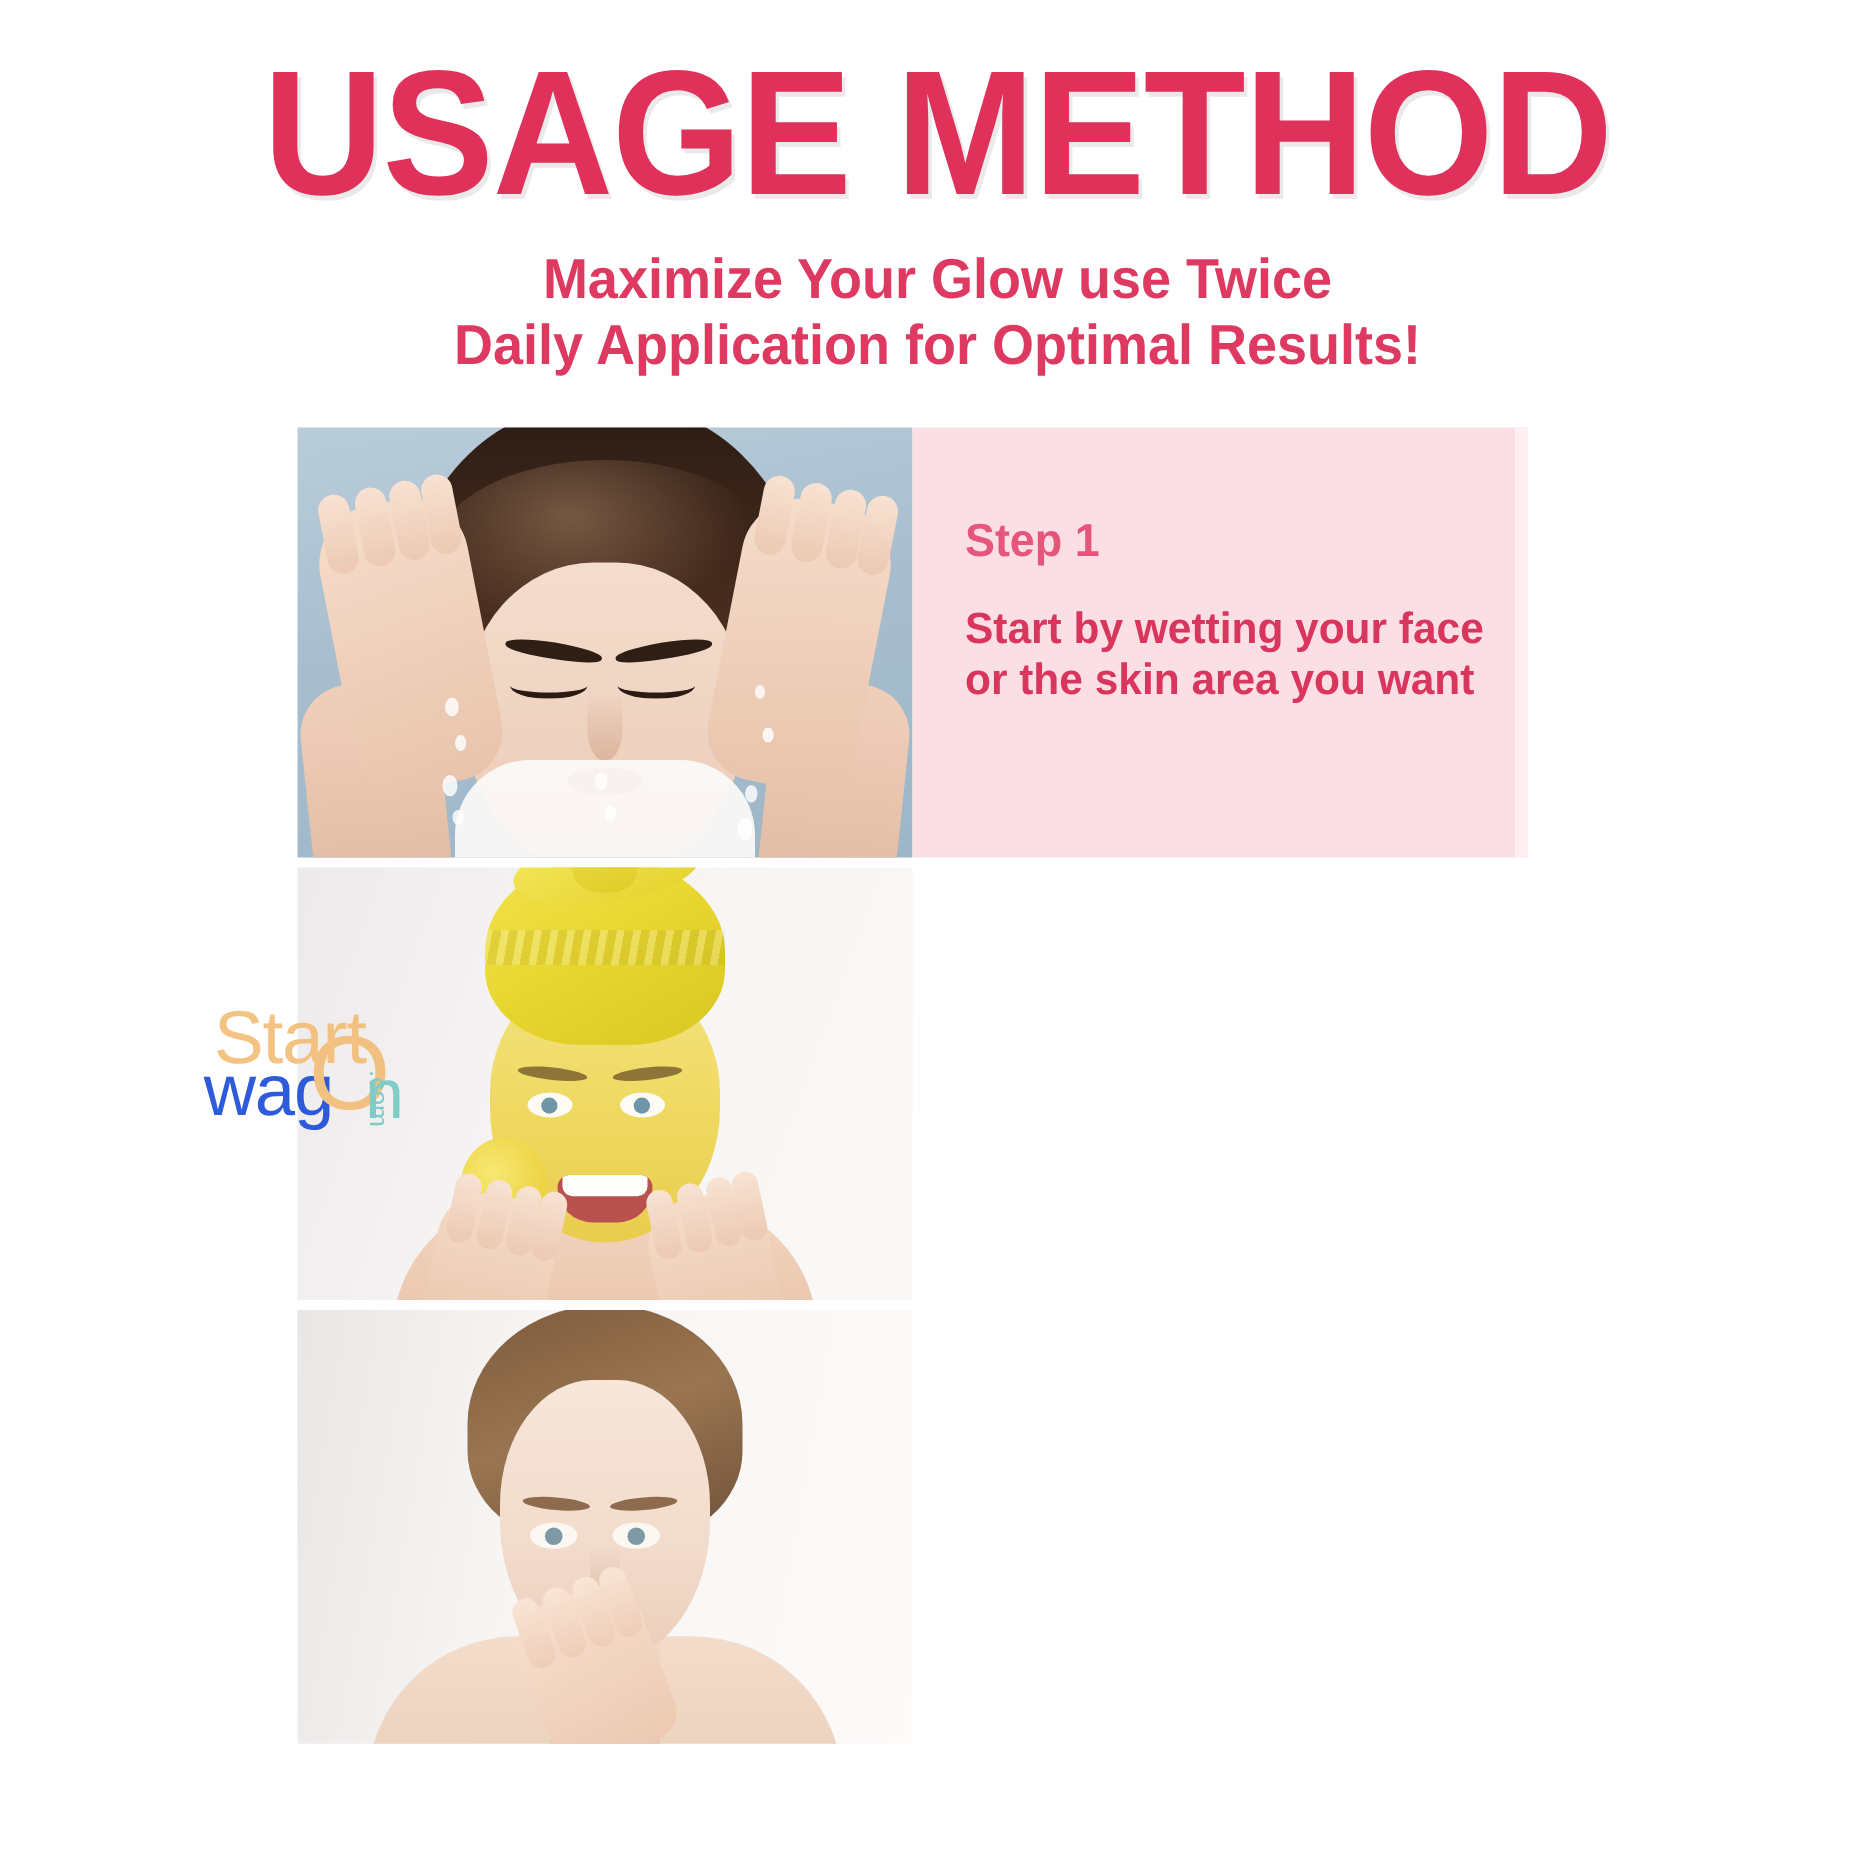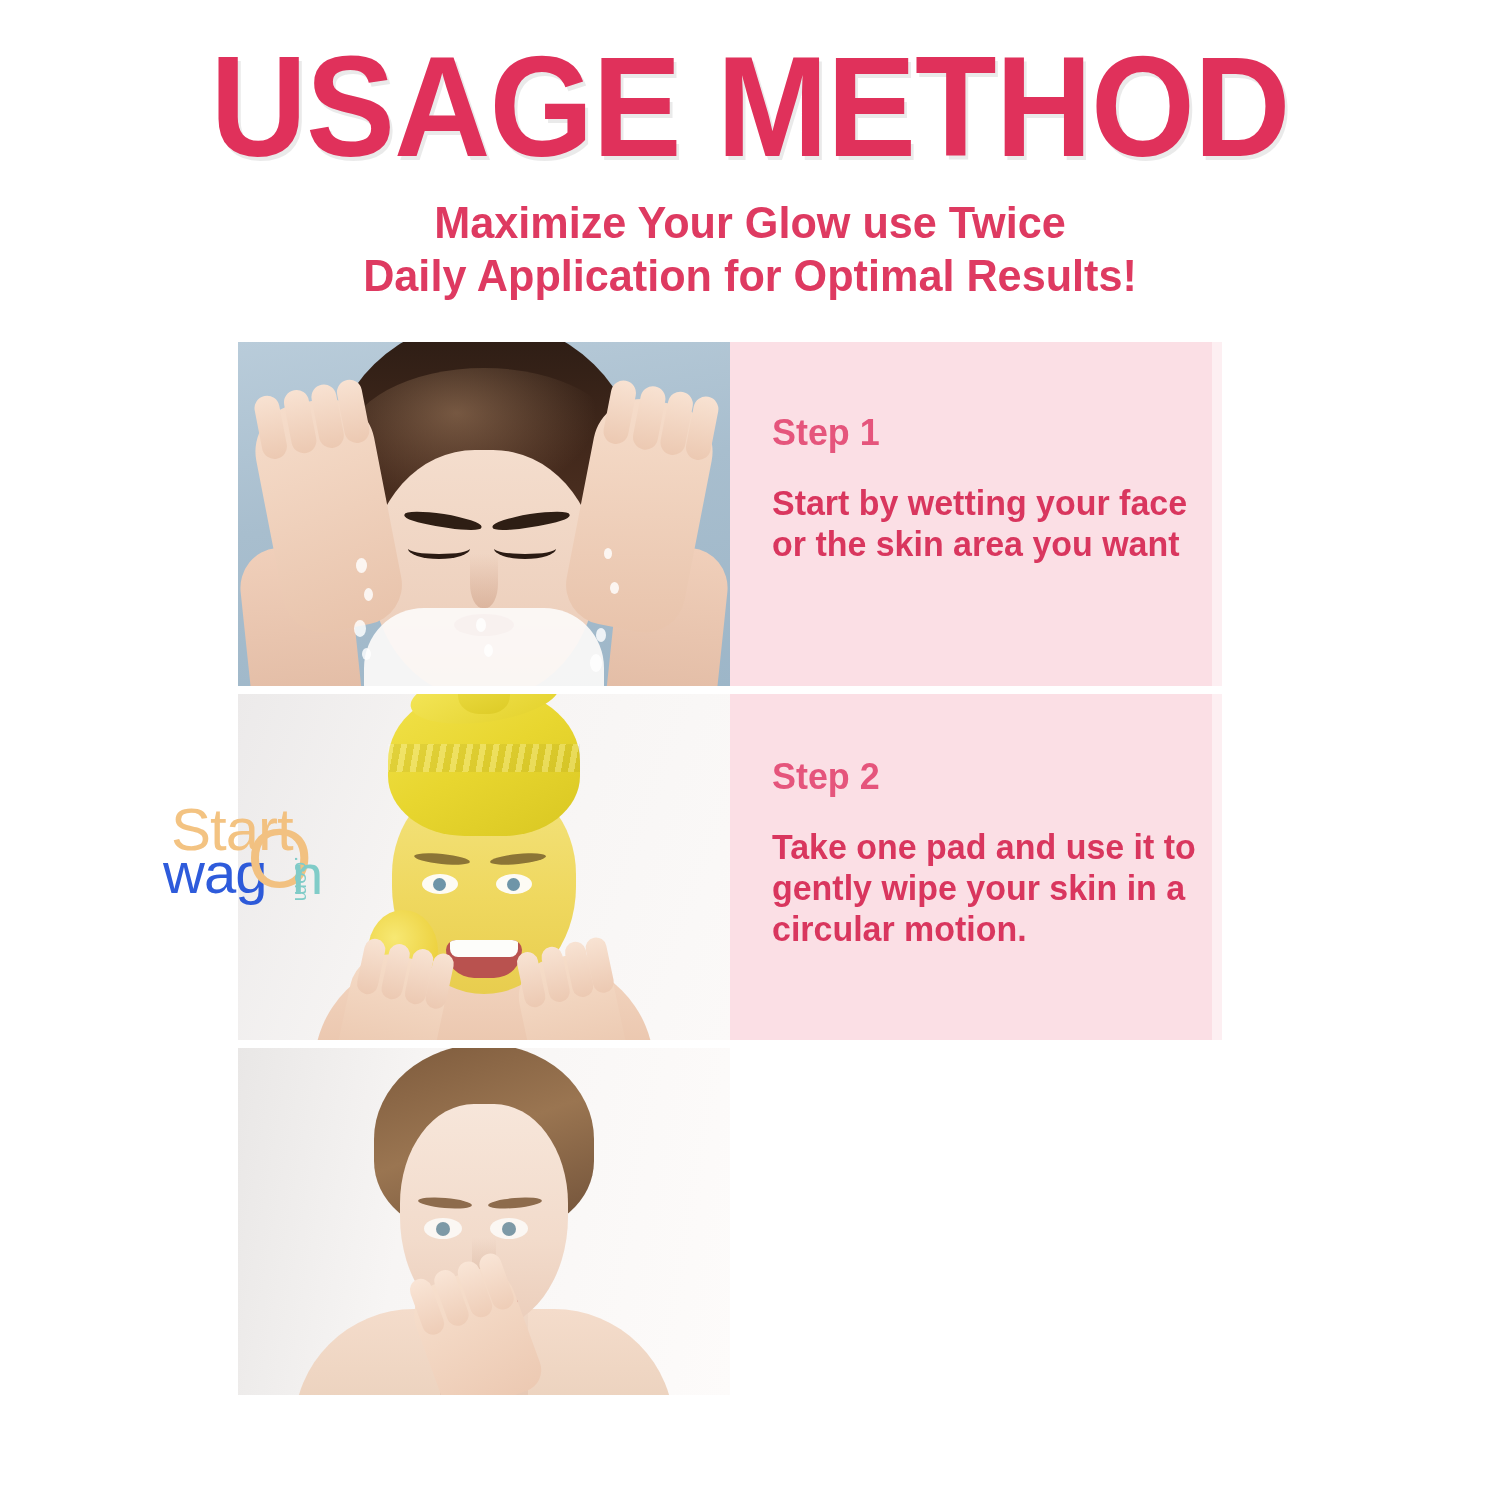--- a/index.html
+++ b/index.html
@@ -353,31 +353,20 @@
         <div class="fin f3"></div>
         <div class="fin f4"></div>
       </div>
       <div class="hand r">
         <div class="fin f1"></div>
         <div class="fin f2"></div>
         <div class="fin f3"></div>
         <div class="fin f4"></div>
       </div>
     </div>
-    <div class="panel">
-
-      <div class="ptext">
-        <div class="step-label">Step 2</div>
-        <div class="step-body">
-          <span>Take one pad and use it to</span>
-          <span>gently wipe your skin in a</span>
-          <span>circular motion.</span>
-        </div>
-      </div>
-    </div>
   </div>
 
   <div class="row row-3 r3">
     <div class="photo ph3">
       <div class="shoulder"></div>
       <div class="neck"></div>
       <div class="hair"></div>
       <div class="face"></div>
       <div class="brow l"></div>
       <div class="brow r"></div>

